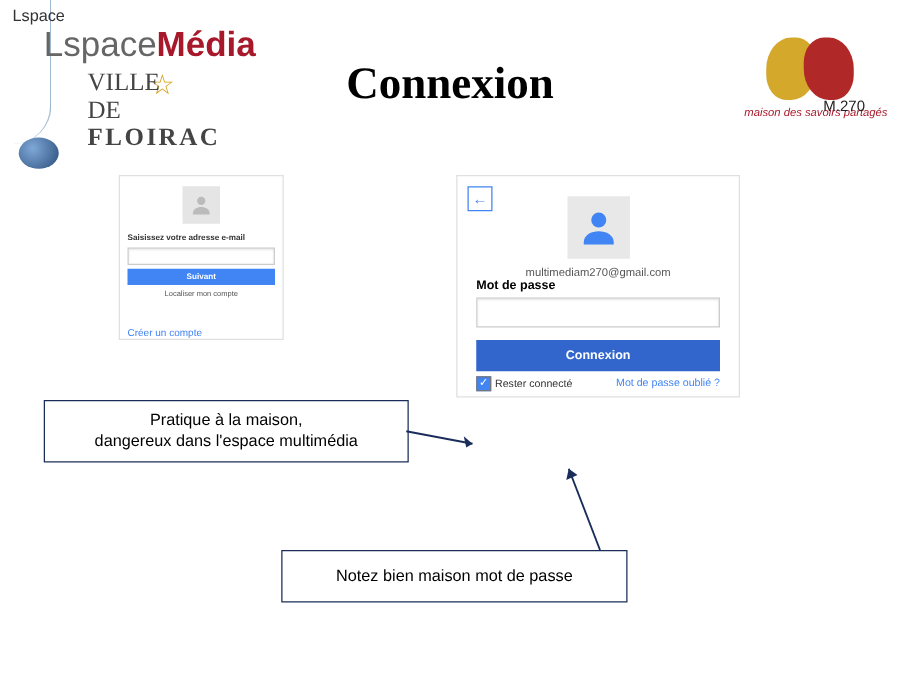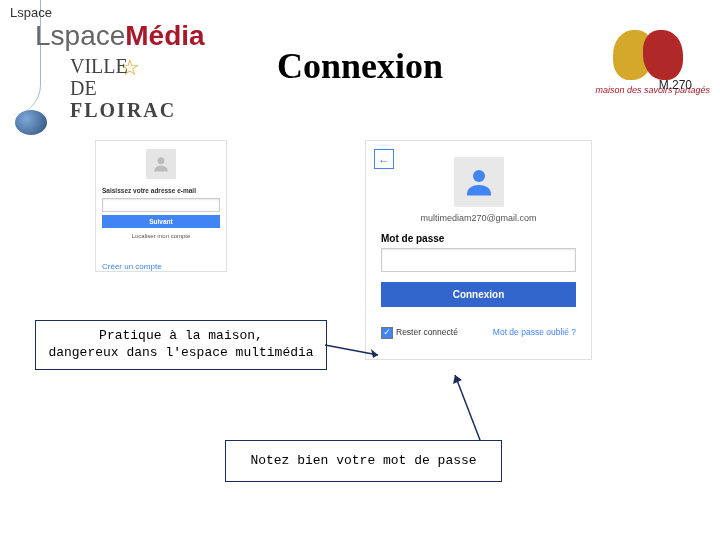--- a/index.html
+++ b/index.html
@@ -203,21 +203,21 @@
     margin: -20px auto 6px;
     display:flex;
     align-items:center;
     justify-content:center;
   }
   .avatar-lg svg { width: 36px; height: 36px;}
   .email {
     text-align: center;
     font-size: 9px;
     color: #555;
-    margin-bottom: 10px;
+    margin-bottom: 0;
   }
   .pw-label {
     font-weight: bold;
     padding: 0 15px;
     font-size: 10px;
   }
   .input-lg {
     margin: 4px 15px 10px;
     height: 22px;
     border: 1px solid #ccc;
@@ -226,21 +226,21 @@
   .btn-lg {
     margin: 0 15px;
     background: #3266cc;
     color: #fff;
     text-align: center;
     padding: 7px;
     font-size: 10px;
     font-weight: bold;
   }
   .stay-row {
-    padding: 20px 15px;
+    padding: 4px 15px;
     display: flex;
     justify-content: space-between;
     font-size: 8.5px;
     color: #333;
   }
   .stay-row .forgot { color: #4184f3; }
   .chk {
     display: inline-block;
     width: 10px;
     height: 10px;
@@ -251,21 +251,21 @@
     line-height: 9px;
     text-align: center;
     vertical-align: middle;
     margin-right: 3px;
   }
 
   .callout {
     position: absolute;
     border: 1.5px solid #1a2d5a;
     background: #fff;
-    font-family: Liberation Mono, monospace;
+    font-family: Liberation Sans, sans-serif;
     font-size: 13px;
     color: #000;
     text-align: center;
     display: flex;
     align-items: center;
     justify-content: center;
     line-height: 1.3;
   }
   .callout1 {
     left: 35px;
@@ -354,21 +354,21 @@
 </div>
 
 <div class="callout callout1">
   <div>
     <div>Pratique à la maison,</div>
     <div>dangereux dans l'espace multimédia</div>
   </div>
 </div>
 
 <div class="callout callout2">
-  <span>Notez bien votre mot de passe</span>
+  <span>Notez bien maison mot de passe</span>
 </div>
 
 <svg class="arrow" style="left:325px; top:335px; width:60px; height:25px;">
   <line x1="0" y1="10" x2="53" y2="20" stroke="#1a2d5a" stroke-width="1.5"></line>
   <polygon points="53,20 46,14 48,23" fill="#1a2d5a"></polygon>
 </svg>
 
 <svg class="arrow" style="left:450px; top:370px; width:50px; height:75px;">
   <line x1="30" y1="70" x2="5" y2="5" stroke="#1a2d5a" stroke-width="1.5"></line>
   <polygon points="5,5 3,14 12,10" fill="#1a2d5a"></polygon>

